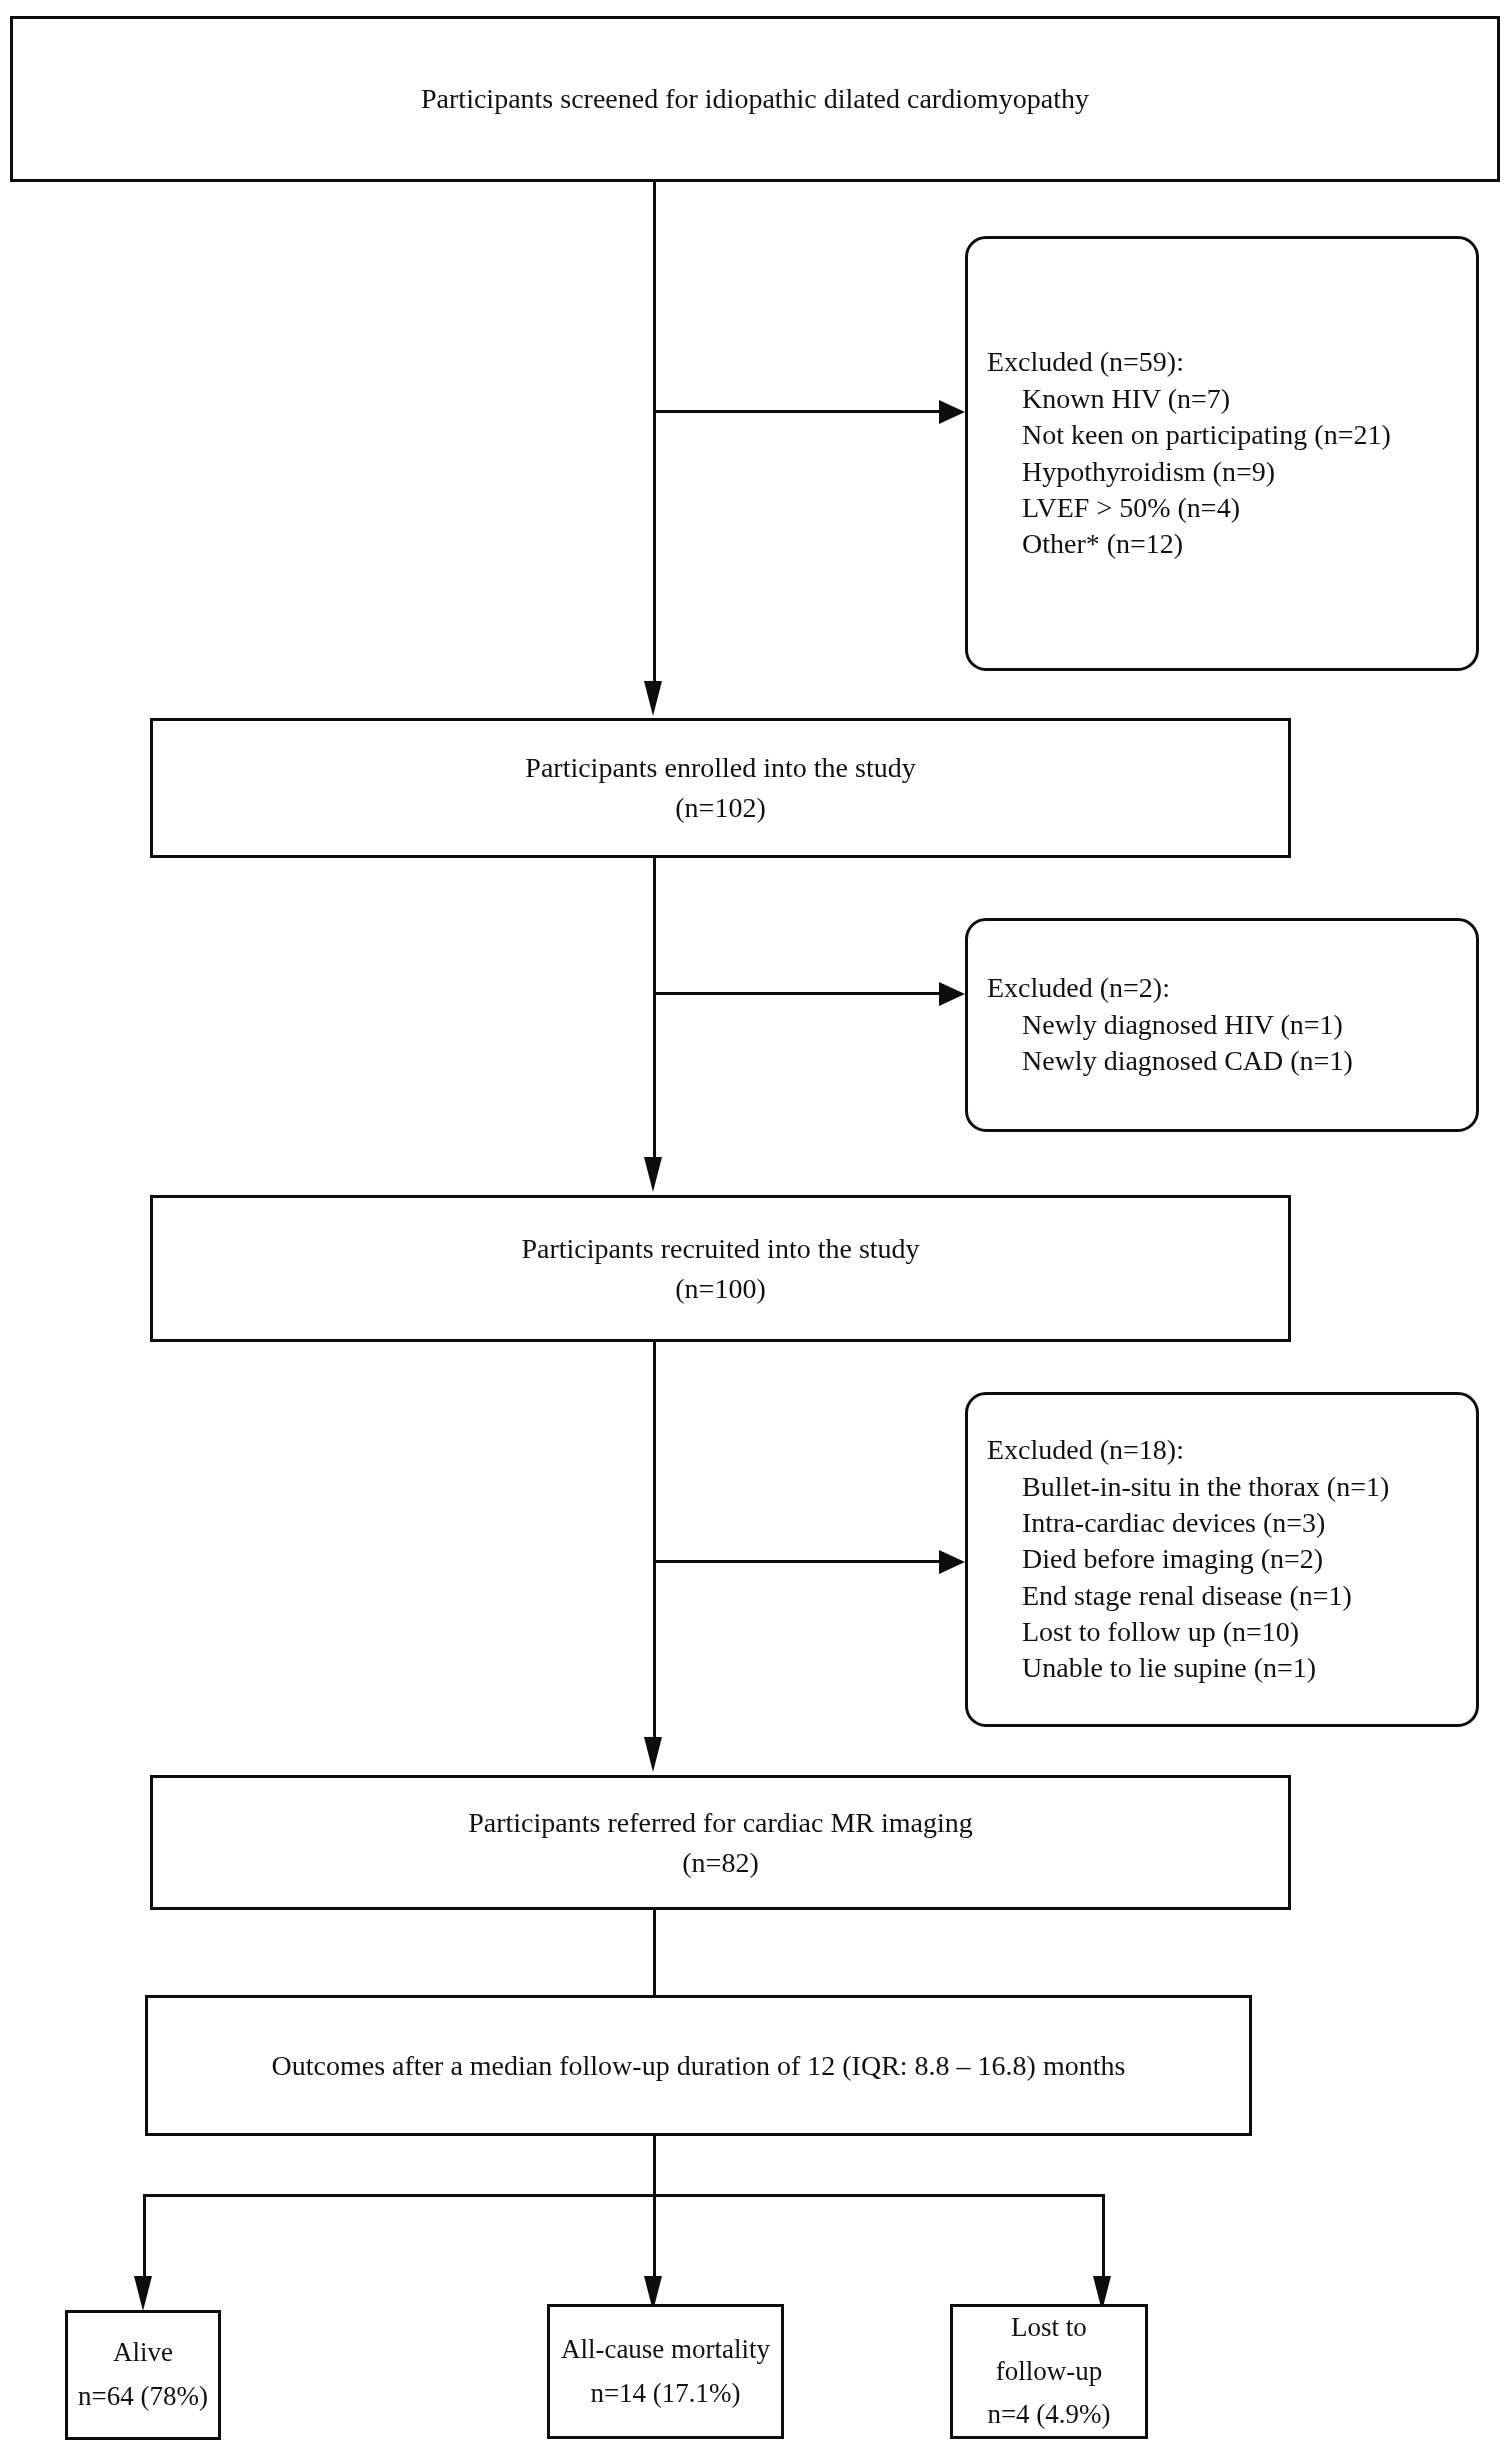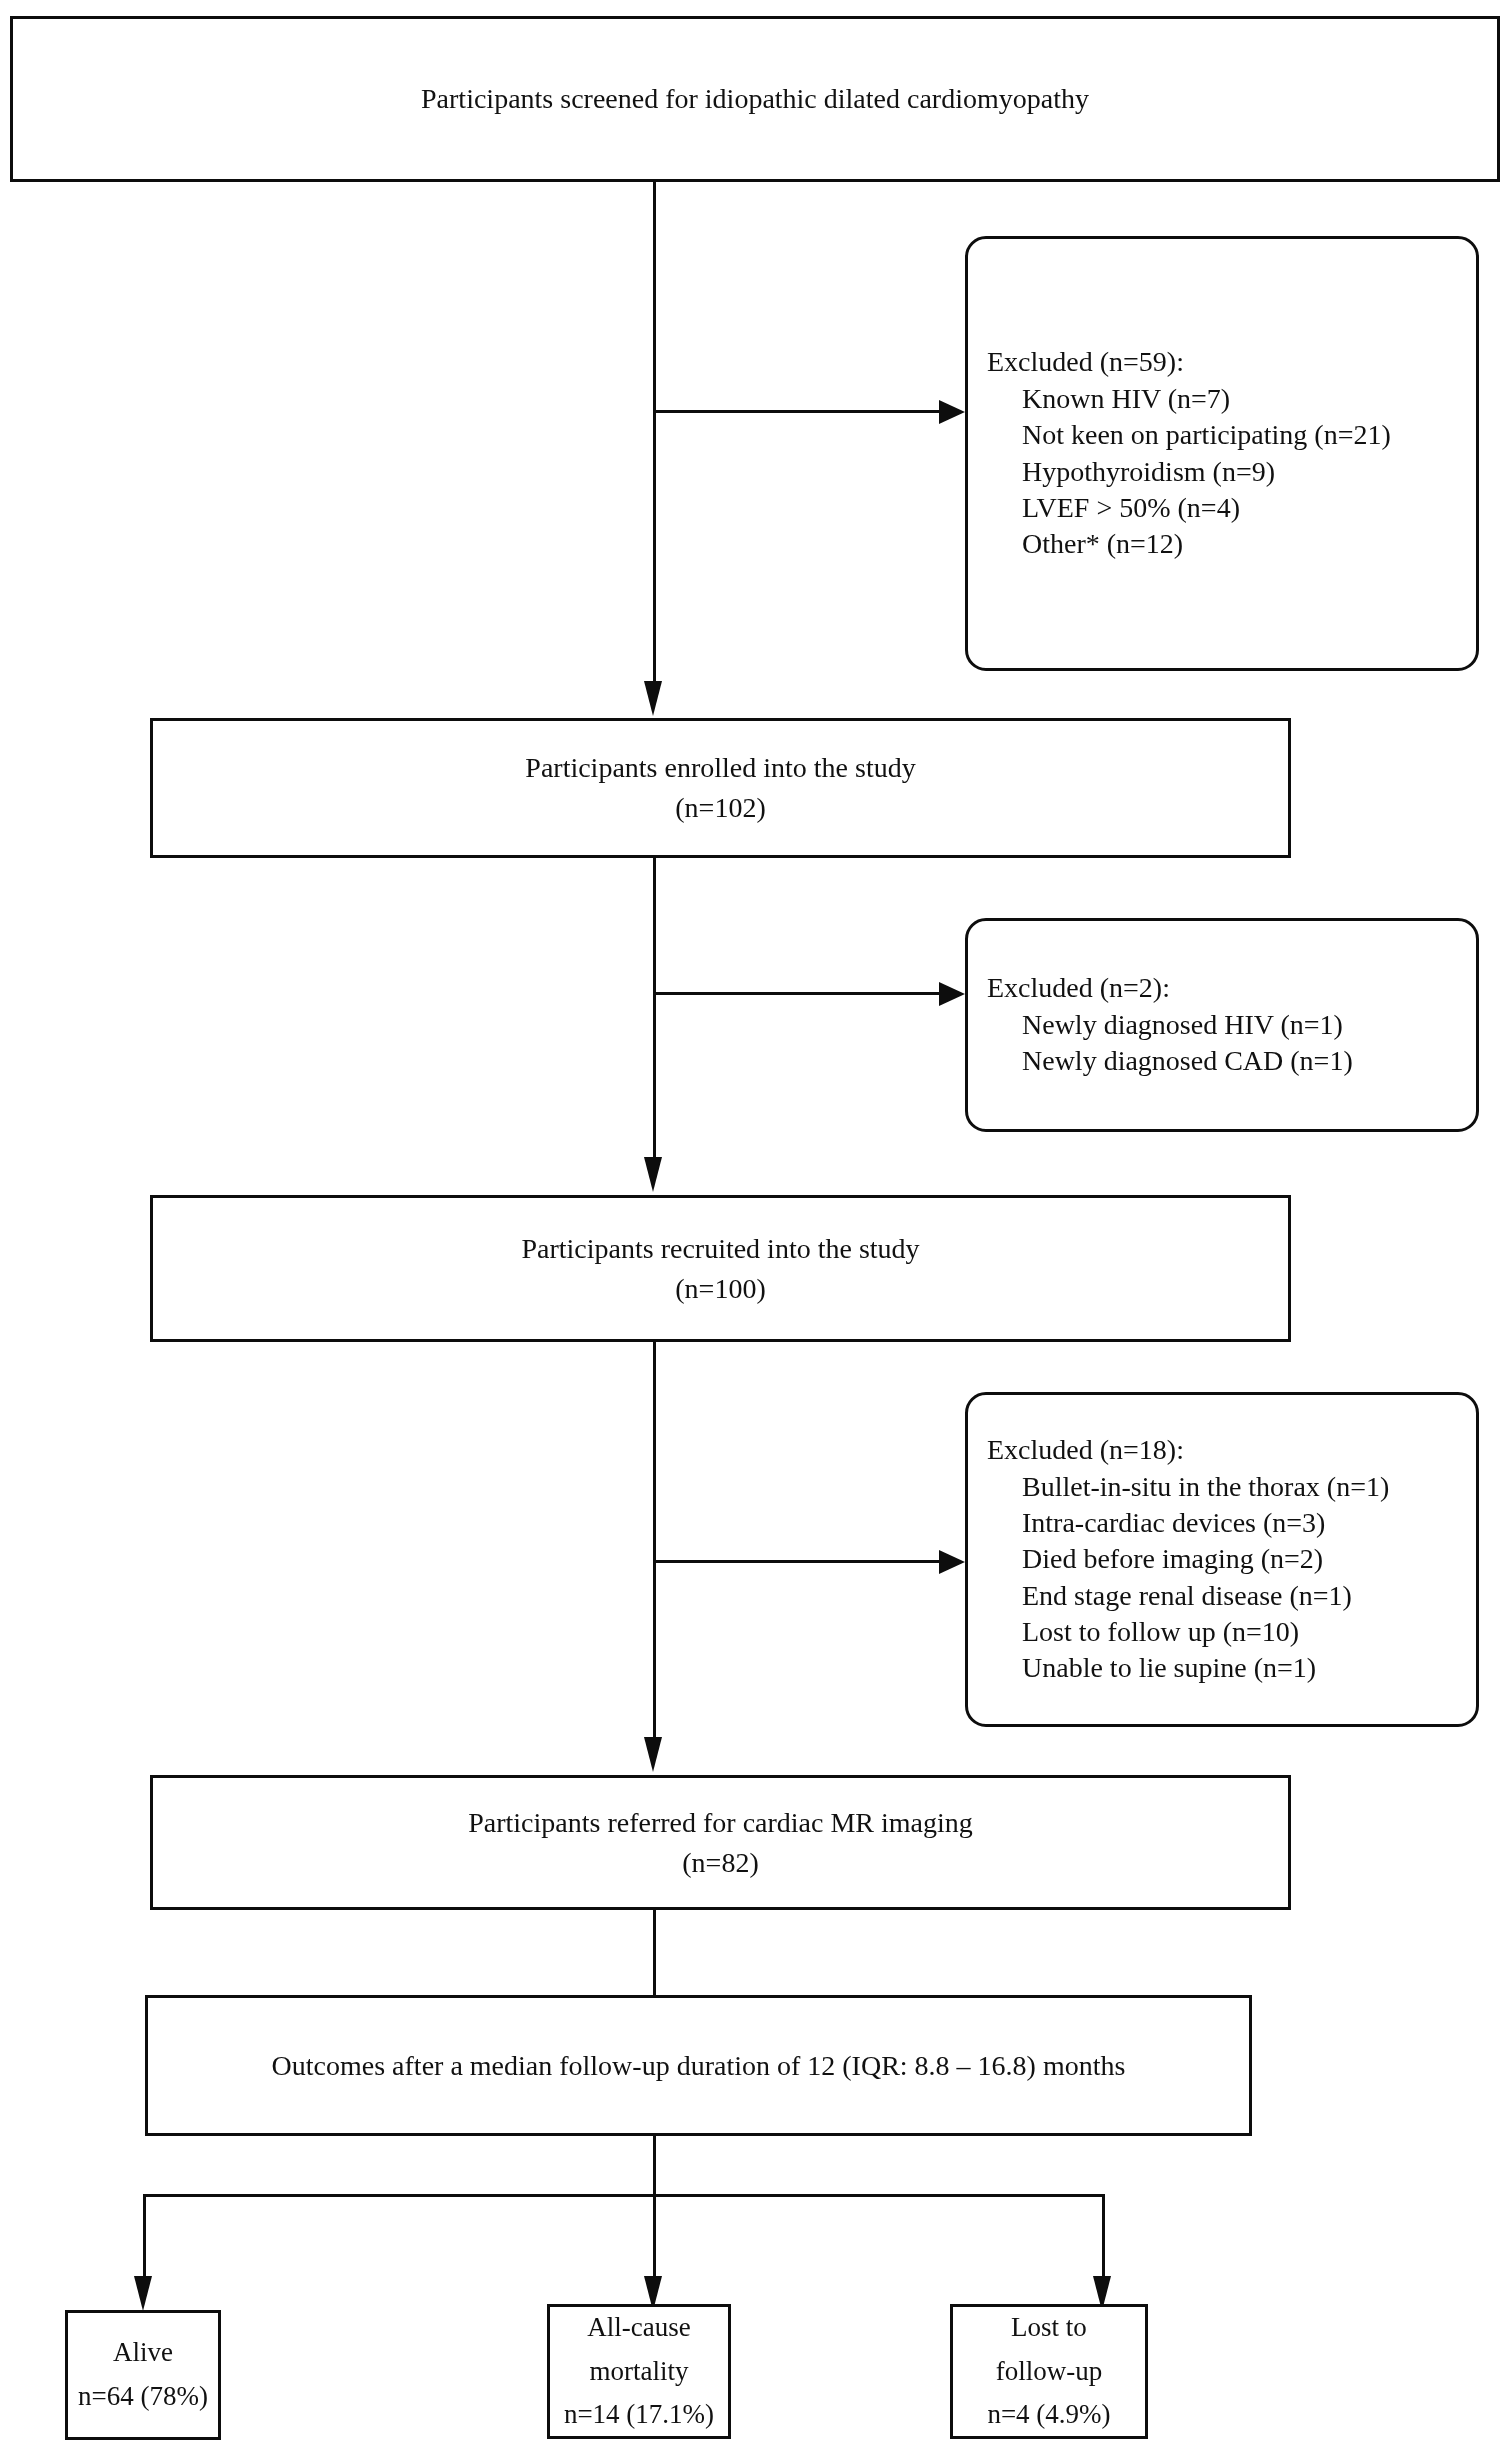--- a/index.html
+++ b/index.html
@@ -202,21 +202,21 @@
   <div class="vline" style="left:1102px; top:2194px; height:86px;"></div>
   <div class="arrow-down" style="left:1093px; top:2276px;"></div>
 
   <div class="box terminal" style="left:65px; top:2310px; width:156px; height:130px;">
     <div class="inner">
       <span class="tl">Alive</span>
       <span class="tl">n=64 (78%)</span>
     </div>
   </div>
 
-  <div class="box terminal" style="left:547px; top:2304px; width:184px; height:135px;">
+  <div class="box terminal" style="left:547px; top:2304px; width:237px; height:135px;">
     <div class="inner">
       <span class="tl">All-cause mortality</span>
       <span class="tl">n=14 (17.1%)</span>
     </div>
   </div>
 
   <div class="box terminal" style="left:950px; top:2304px; width:198px; height:135px;">
     <div class="inner">
       <span class="tl">Lost to</span>
       <span class="tl">follow-up</span>

